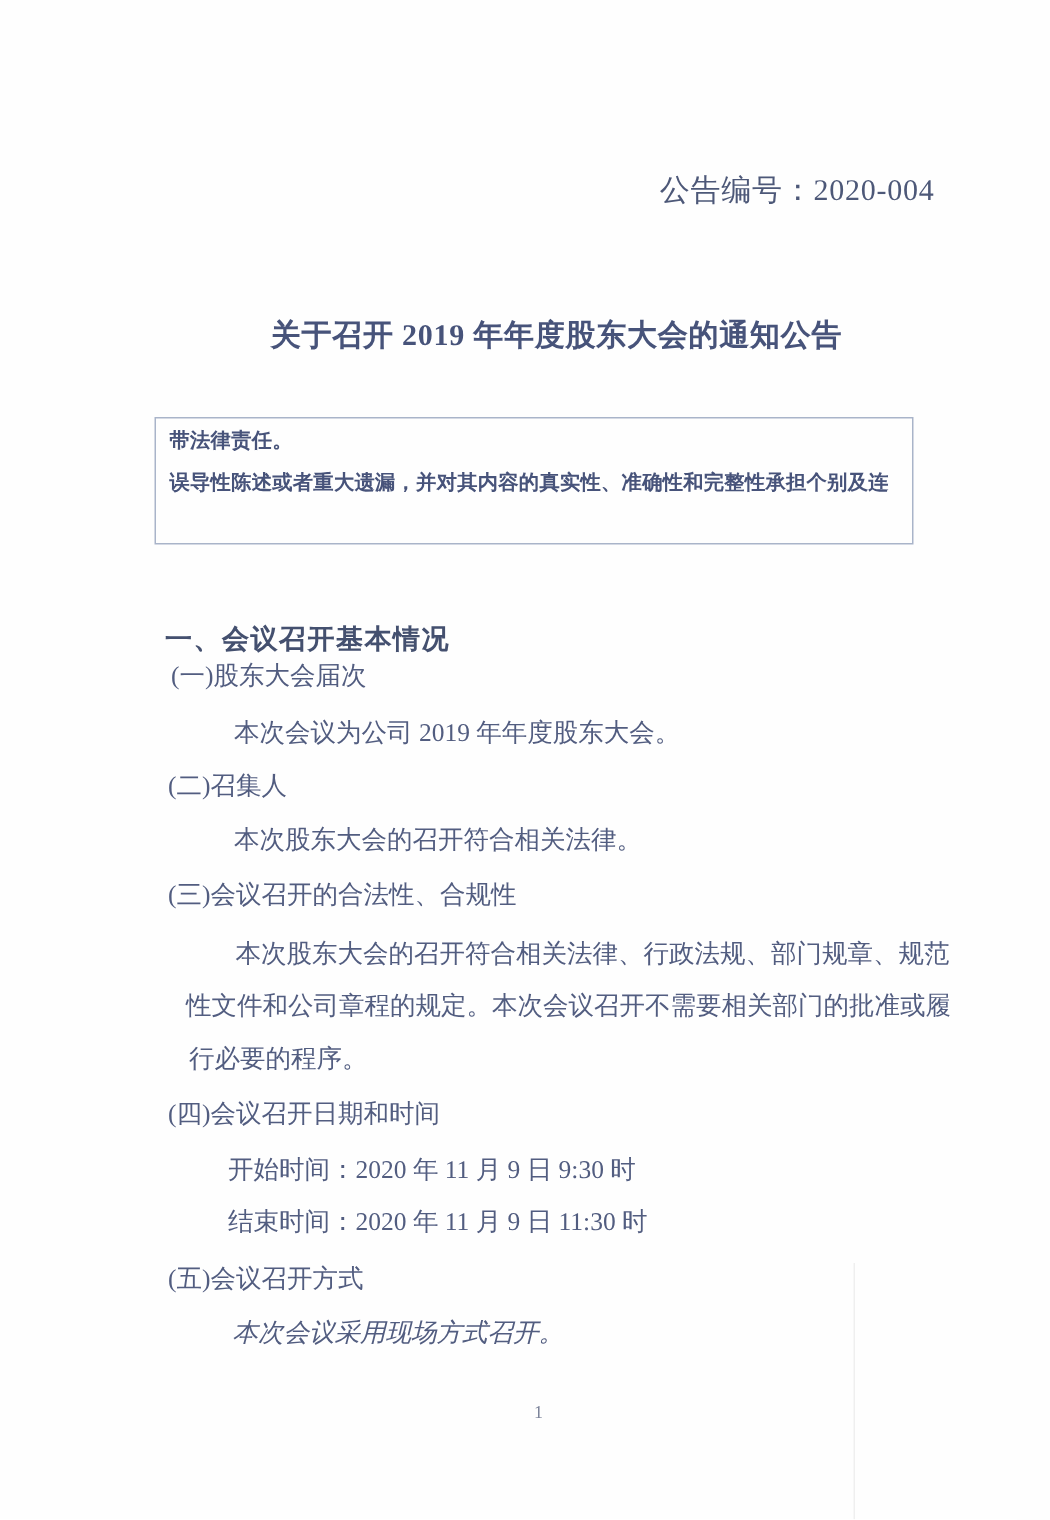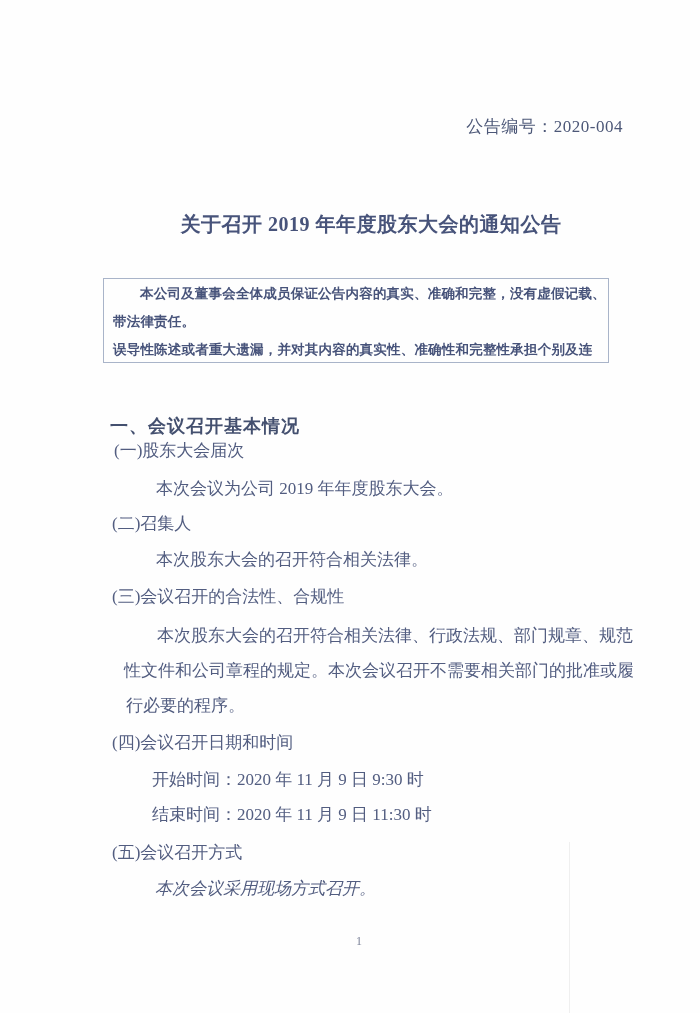--- a/index.html
+++ b/index.html
@@ -18,21 +18,21 @@
   }
   .abs {
     position: absolute;
     white-space: nowrap;
     line-height: 24px;
   }
   
   .ann-no {
     top: 115px;
     right: 77px;
-    font-size: 17px;
+    font-size: 20px;
     color: #4d5878;
     letter-spacing: 0.5px;
   }
   
   .title {
     left: 42px;
     width: 658px;
     text-align: center;
     font-size: 20px;
     font-weight: bold;
@@ -90,21 +90,20 @@
 </head>
 <body>
 
 <div class="page">
 
   <div class="abs ann-no">公告编号：2020-004</div>
 
   <div class="abs title title2">关于召开 2019 年年度股东大会的通知公告</div>
 
   <div class="disclaimer-box">
-    <div class="d-line d-indent">本公司及董事会全体成员保证公告内容的真实、准确和完整，没有虚假记载、</div>
     <div class="d-line">带法律责任。</div>
     <div class="d-line">误导性陈述或者重大遗漏，并对其内容的真实性、准确性和完整性承担个别及连</div>
   </div>
 
   <div class="abs sec-heading" style="left:110px; top:403px;">一、会议召开基本情况</div>
 
   <div class="abs sub-label" style="left:114px; top:439px;">(一)股东大会届次</div>
   <div class="abs para" style="left:156px; top:477px;">本次会议为公司 2019 年年度股东大会。</div>
 
   <div class="abs sub-label" style="left:112px; top:512px;">(二)召集人</div>

